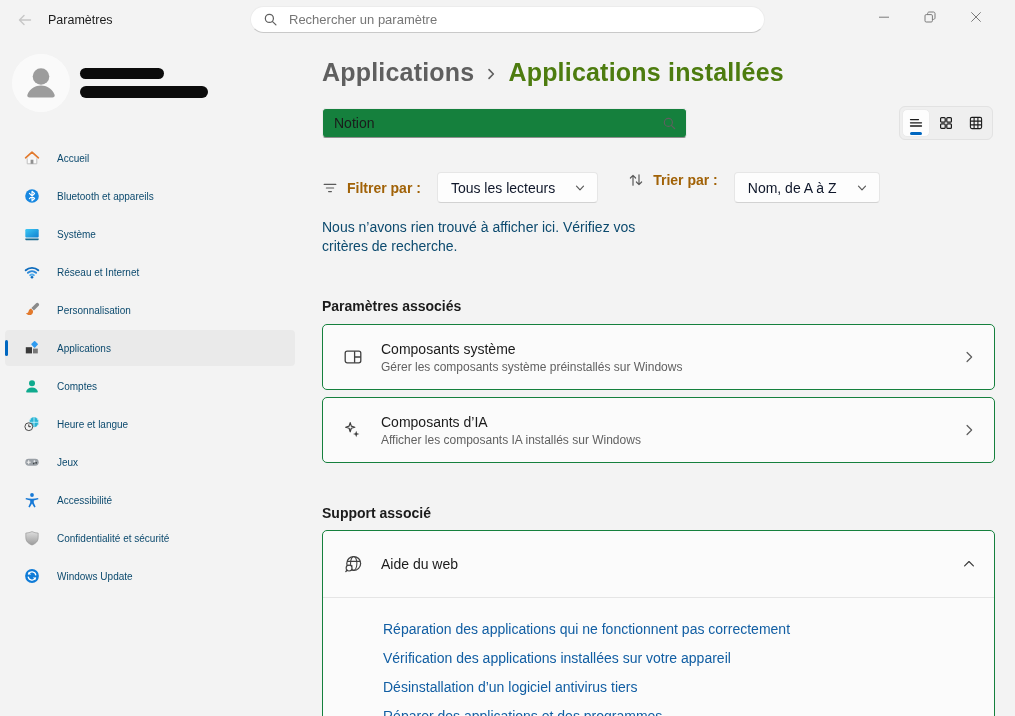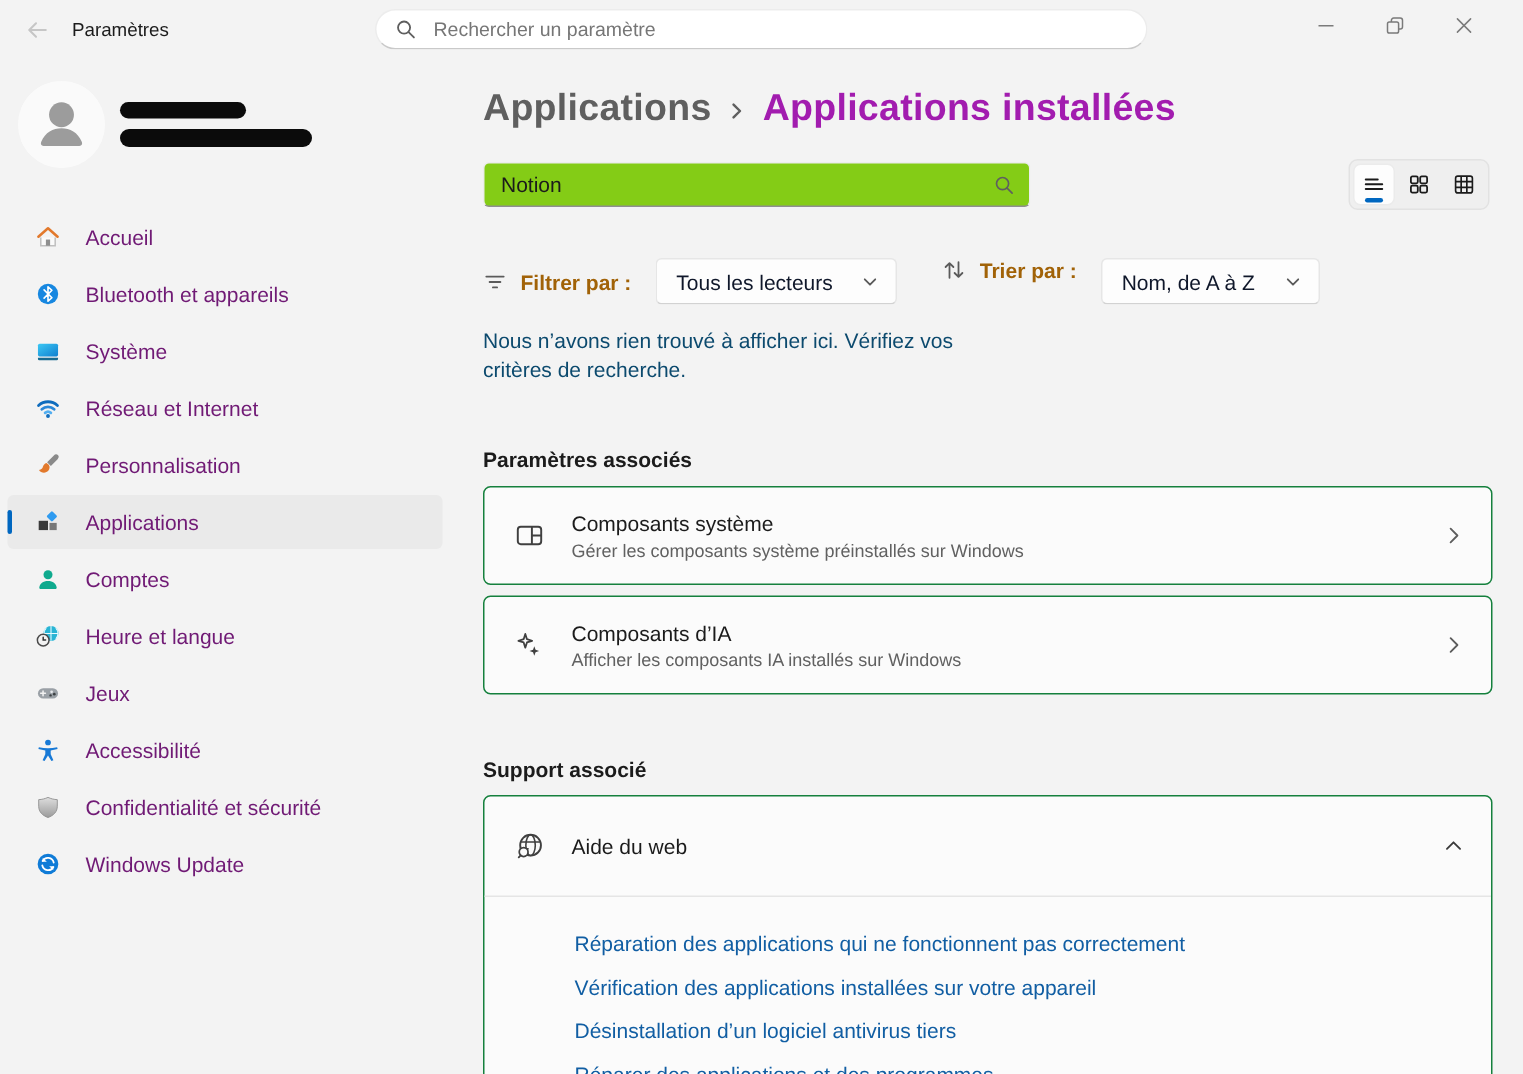--- a/index.html
+++ b/index.html
@@ -28,32 +28,32 @@
   .avatar{width:58px;height:58px;border-radius:50%;background:#fafafa;overflow:hidden;flex:none;}
   .name-bars{display:flex;flex-direction:column;gap:7px;}
   .bar{background:#0b0b0b;border-radius:6px;}
   .bar1{width:84px;height:11px;}
   .bar2{width:128px;height:12px;}
   .nav{margin-top:28px;}
   .nav-item{position:relative;height:36px;margin:2px 5px;border-radius:4px;display:flex;align-items:center;padding-left:19px;gap:17px;cursor:default;}
   .nav-item.active{background:#eaeaea;}
   .nav-item.active::before{content:"";position:absolute;left:0;top:10px;width:3px;height:16px;border-radius:2px;background:var(--accent,#0067c0);}
   .nav-icon{width:16px;height:16px;flex:none;}
-  .nav-label{font-size:14px;color:#701a75;white-space:nowrap;}
+  .nav-label{font-size:10px;color:#0c4a6e;white-space:nowrap;}
 
   
   .main{position:absolute;left:322px;top:56px;width:673px;}
   .breadcrumb{display:flex;align-items:center;height:32px;gap:10px;}
   .crumb{font-size:25px;font-weight:600;letter-spacing:.2px;}
   .crumb.parent{color:#5f5f5f;}
-  .crumb.current{color:#a21caf;}
+  .crumb.current{color:#4d7c0f;}
   .crumb-sep{margin-top:3px;}
 
   .search-row{margin-top:20px;height:34px;position:relative;}
-  .notion-search{position:relative;width:365px;height:30px;box-sizing:border-box;background:#84cc16;border:1px solid #ececec;border-bottom-color:#8f8f8f;border-radius:4px;display:flex;align-items:center;}
+  .notion-search{position:relative;width:365px;height:30px;box-sizing:border-box;background:#15803d;border:1px solid #ececec;border-bottom-color:#8f8f8f;border-radius:4px;display:flex;align-items:center;}
   .notion-search input{flex:1;border:none;outline:none;background:transparent;font-size:14px;color:#1b1b1b;padding:0 30px 0 11px;font-family:inherit;}
   .notion-search .mag{position:absolute;right:9px;top:7px;color:#5f5f5f;}
   .view-switcher{position:absolute;right:2px;top:-2px;display:flex;align-items:center;gap:2px;background:#efefef;border:1px solid #e2e2e2;border-radius:6px;padding:2px;}
   .view-btn{position:relative;width:28px;height:28px;border:none;background:transparent;border-radius:5px;display:flex;align-items:center;justify-content:center;}
   .view-btn.active{background:#fdfdfd;border:1px solid #ebebeb;box-sizing:border-box;}
   .view-btn.active .pill{position:absolute;bottom:1px;left:50%;transform:translateX(-50%);width:12px;height:3px;border-radius:2px;background:var(--accent,#0067c0);}
 
   .filter-row{margin-top:30px;display:flex;align-items:center;}
   .tool-lbl{font-size:14px;color:#a16207;margin-left:9px;white-space:nowrap;font-weight:bold;}
   .dropdown{display:inline-flex;align-items:center;gap:19px;height:31px;padding:0 11px 0 13px;margin-left:16px;background:#fdfdfd;border:1px solid #e6e6e6;border-bottom-color:#d2d2d2;border-radius:4px;font-size:14px;color:#0f172a;white-space:nowrap;}

